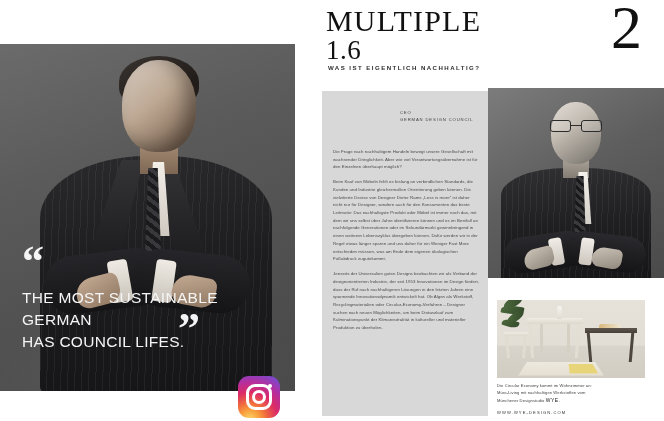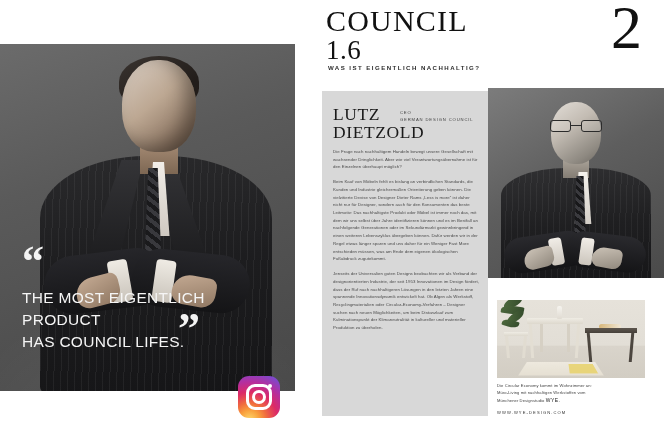--- a/index.html
+++ b/index.html
@@ -310,44 +310,40 @@
     <div class="lp-head"></div>
     <div class="lp-arm-l"></div>
     <div class="lp-arm-r"></div>
     <div class="lp-cuff-l"></div>
     <div class="lp-cuff-r"></div>
     <div class="lp-hand-l"></div>
     <div class="lp-hand-r"></div>
 
     <div class="lp-quote-mark-open">“</div>
     <div class="lp-quote-text">
-      <span>THE MOST EIGENTLICH PRODUCT</span>
+      <span>THE MOST SUSTAINABLE GERMAN</span>
       <span>HAS COUNCIL LIFES.</span>
     </div>
     <div class="lp-quote-mark-close">”</div>
   </div>
 
   <div class="ig-icon">
     <div class="ig-sq"></div>
     <div class="ig-lens"></div>
     <div class="ig-dot"></div>
   </div>
 
   <div class="headline">
-    <span>COUNCIL</span>
+    <span>MULTIPLE</span>
     <span class="h-sub">1.6</span>
   </div>
   <div class="kicker">WAS IST EIGENTLICH NACHHALTIG?</div>
   <div class="issue-number">2</div>
 
   <div class="text-panel">
-    <div class="name-block">
-      <div class="name-line">LUTZ</div>
-      <div class="name-line">DIETZOLD</div>
-    </div>
     <div class="role-block">
       <div>CEO</div>
       <div>GERMAN DESIGN COUNCIL</div>
     </div>
     <div class="body-copy">
       <p>Die Frage nach nachhaltigem Handeln bewegt unsere Gesellschaft mit wachsender Dringlichkeit. Aber wie viel Verantwortungsübernahme ist für den Einzelnen überhaupt möglich?</p>
       <p>Beim Kauf von Möbeln fehlt es bislang an verbindlichen Standards, die Kunden und Industrie gleichermaßen Orientierung geben können. Die vielzitierte Devise von Designer Dieter Rams „Less is more“ ist daher nicht nur für Designer, sondern auch für den Konsumenten das beste Leitmotiv: Das nachhaltigste Produkt oder Möbel ist immer noch das, mit dem wir uns selbst über Jahre identifizieren können und es im Bestfall an nachfolgende Generationen oder im Sekundärmarkt gewinnbringend in einen weiteren Lebenszyklus übergeben können. Dafür werden wir in der Regel etwas länger sparen und uns daher für ein Weniger Fast More entschieden müssen, was am Ende dem eigenen ökologischen Fußabdruck zugutekommt.</p>
       <p>Jenseits der Universalien guten Designs beobachten wir als Verband der designorientierten Industrie, der seit 1953 Innovationen im Design fördert, dass der Ruf nach nachhaltigeren Lösungen in den letzten Jahren eine spannende Innovationsdynamik entwickelt hat. Ob Algen als Werkstoff, Recyclingmaterialien oder Circular-Economy-Verfahren – Designer suchen nach neuen Möglichkeiten, um beim Distanzlauf zum Kulminationspunkt der Klimaneutralität in kultureller und materieller Produktion zu überholen.</p>
     </div>
   </div>

